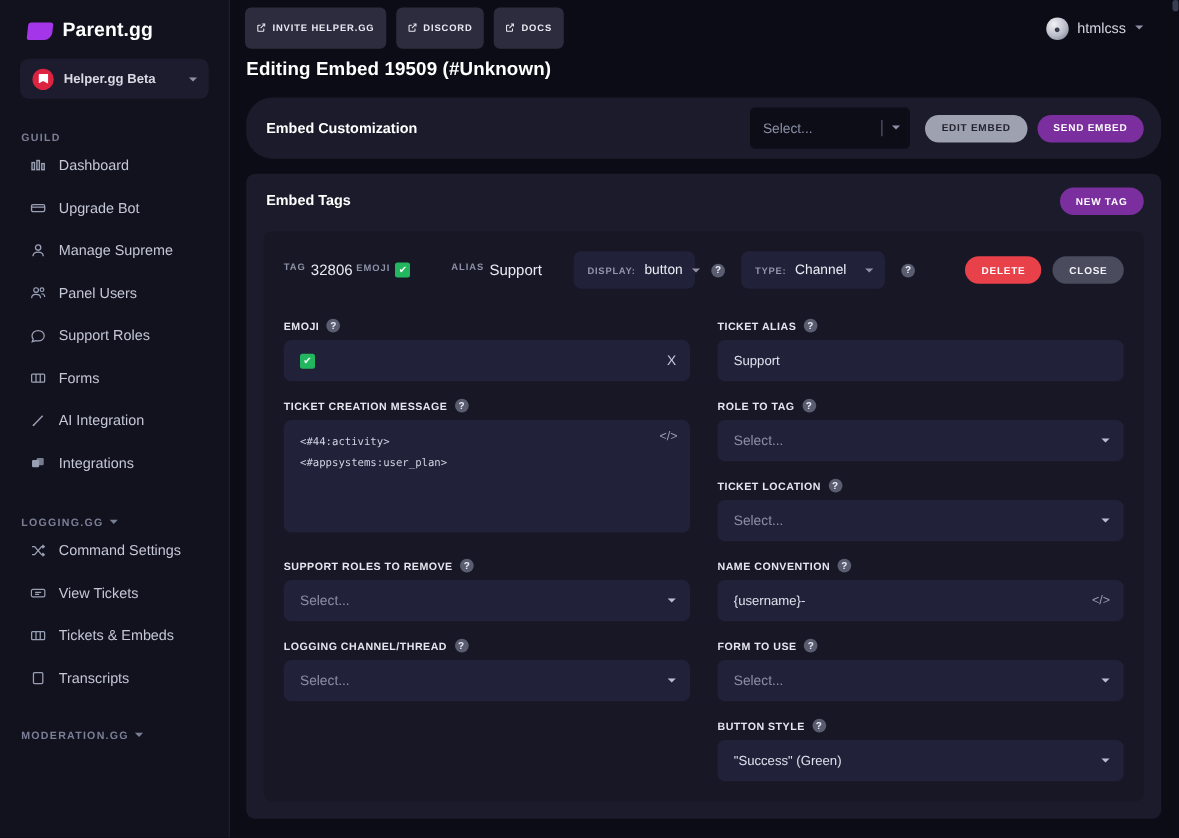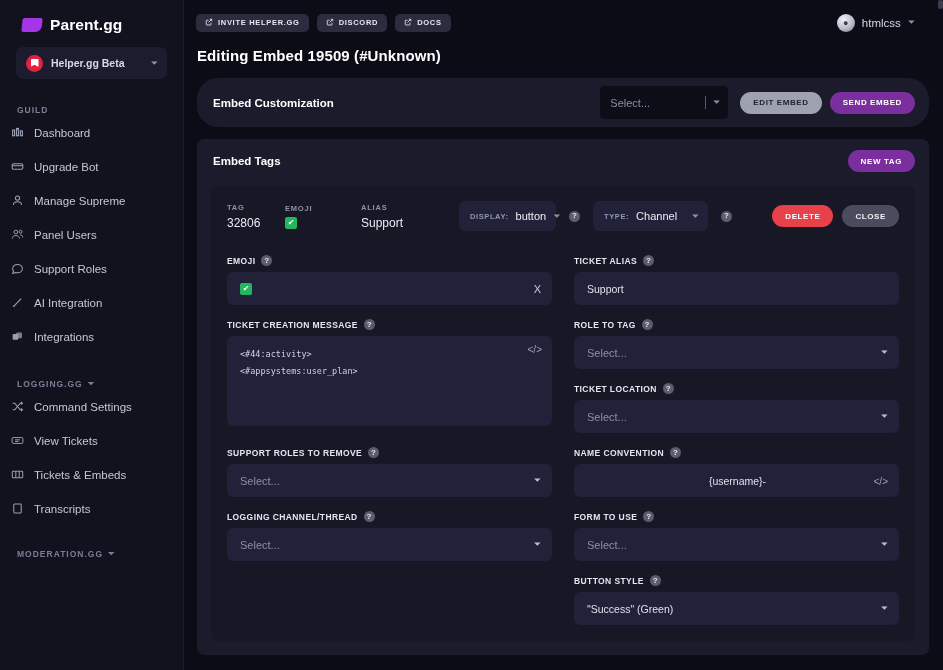--- a/index.html
+++ b/index.html
@@ -66,21 +66,21 @@
     padding: 0 0 0 17px;
     display: flex; align-items: center; gap: 5px;
   }
   .nav-head.guild-head { margin-top: 26px; }
   .nav-head.helper-head { margin-top: 26px; }
   .nav-head.mod-head { margin-top: 24px; }
   .nav-head .chev { font-size: 8px; color: #7a7f96; }
 
   .nav-item {
     display: flex; align-items: center; gap: 10px;
-    height: 33px; padding-left: 11px;
+    height: 33px; padding-left: 24px;
     cursor: pointer;
     margin-top: 1px;
   }
   .nav-icon {
     width: 13px; height: 13px; flex: 0 0 13px;
     display: flex; align-items: center; justify-content: center;
     color: #9aa0b4;
   }
   .nav-icon svg { width: 13px; height: 13px; display: block; }
   .nav-label {
@@ -99,21 +99,21 @@
   .topbar {
     display: flex; align-items: center;
     padding: 9px 14px 0 12px;
     height: 36px;
   }
   .top-btns { display: flex; gap: 8px; }
   .top-btn {
     background: #2c2c3e;
     color: #e7e9f2;
     border: none; border-radius: 5px;
-    height: 18px;
+    height: 33px;
     padding: 0 9px;
     font-size: 7.5px; font-weight: bold; letter-spacing: .7px;
     display: flex; align-items: center; gap: 5px;
     cursor: pointer;
     font-family: "Liberation Sans", sans-serif;
   }
   .top-btn svg { width: 8px; height: 8px; }
   .spacer { flex: 1; }
   .user-chip {
     display: flex; align-items: center; gap: 7px;
@@ -186,21 +186,21 @@
     background: #171726;
     border-radius: 7px;
     margin: 2px 14px 0 14px;
     padding: 14px 16px 16px 16px;
   }
   .tag-head-row {
     display: flex; align-items: center;
     gap: 0;
     padding: 2px 0 10px 0;
   }
-  .meta { display: flex; flex-direction: column; gap: 4px; }
+  .meta { display: flex; flex-direction: row; gap: 4px; }
   .meta-label {
     color: #8d92a8; font-size: 7.5px; font-weight: bold; letter-spacing: .8px;
   }
   .meta-value { color: #e9ebf3; font-size: 12px; }
   .meta.tag { width: 58px; }
   .meta.emoji { width: 76px; }
   .meta.alias { width: 98px; }
   .chk {
     width: 12px; height: 12px; border-radius: 2px;
     background: #22b75e;
@@ -273,21 +273,21 @@
     line-height: 17px;
   }
   .textarea .code {
     position: absolute; top: 8px; right: 10px;
     color: #9aa0b4; font-size: 10px;
   }
   .code-abs {
     position: absolute; right: 11px; top: 50%; transform: translateY(-50%);
     color: #9aa0b4; font-size: 10px;
   }
-  .rel { position: relative; text-align: center; }
+  .rel { position: relative; }
 
   .scroll-sliver {
     position: absolute; right: 0; top: 0;
     width: 5px; height: 9px; background: #3a3d52; border-radius: 3px;
   }
 </style>
 </head>
 <body>
 
 <div class="sidebar">
@@ -346,20 +346,30 @@
       </span>
     <span class="nav-label">Panel Users</span>
   </div>
   <div class="nav-item">
     <span class="nav-icon">
         <svg viewBox="0 0 16 16" fill="none" stroke="currentColor" stroke-width="1.25">
           <path d="M14 8.2c0 3-2.7 5-6 5-.8 0-1.6-.1-2.3-.3L2.2 14l1-2.7C2.2 10.4 2 9.3 2 8.2c0-3 2.7-5.2 6-5.2s6 2.2 6 5.2z"></path>
         </svg>
       </span>
     <span class="nav-label">Support Roles</span>
+  </div>
+  <div class="nav-item">
+    <span class="nav-icon">
+        <svg viewBox="0 0 16 16" fill="none" stroke="currentColor" stroke-width="1.25">
+          <rect x="1.6" y="4" width="12.8" height="8" rx="1"></rect>
+          <line x1="5.9" y1="4" x2="5.9" y2="12"></line>
+          <line x1="10.1" y1="4" x2="10.1" y2="12"></line>
+        </svg>
+      </span>
+    <span class="nav-label">Forms</span>
   </div>
   <div class="nav-item">
     <span class="nav-icon">
         <svg viewBox="0 0 16 16" fill="none" stroke="currentColor" stroke-width="1.4">
           <line x1="3" y1="13" x2="12.5" y2="3.2"></line>
           <path d="M2.6 13.4l.4-2 1.6 1.6z" fill="currentColor" stroke="none"></path>
         </svg>
       </span>
     <span class="nav-label">AI Integration</span>
   </div>

